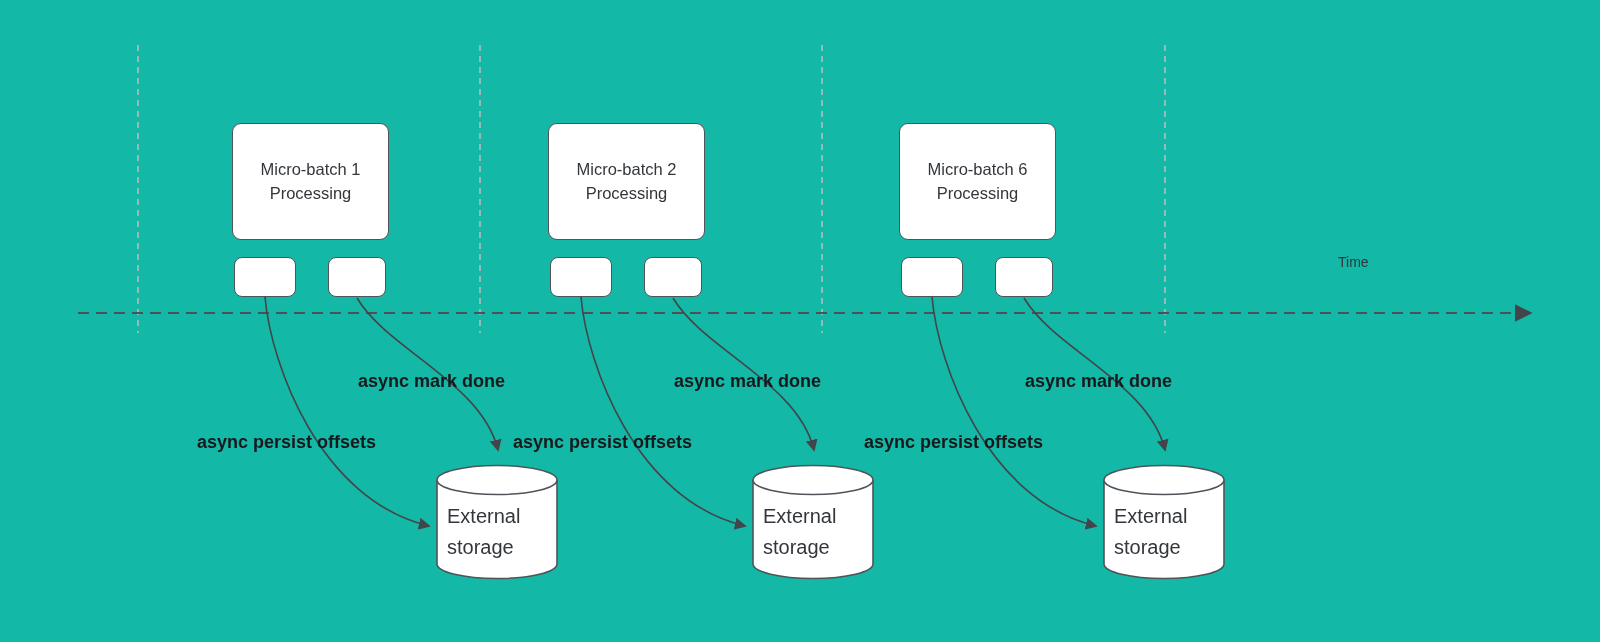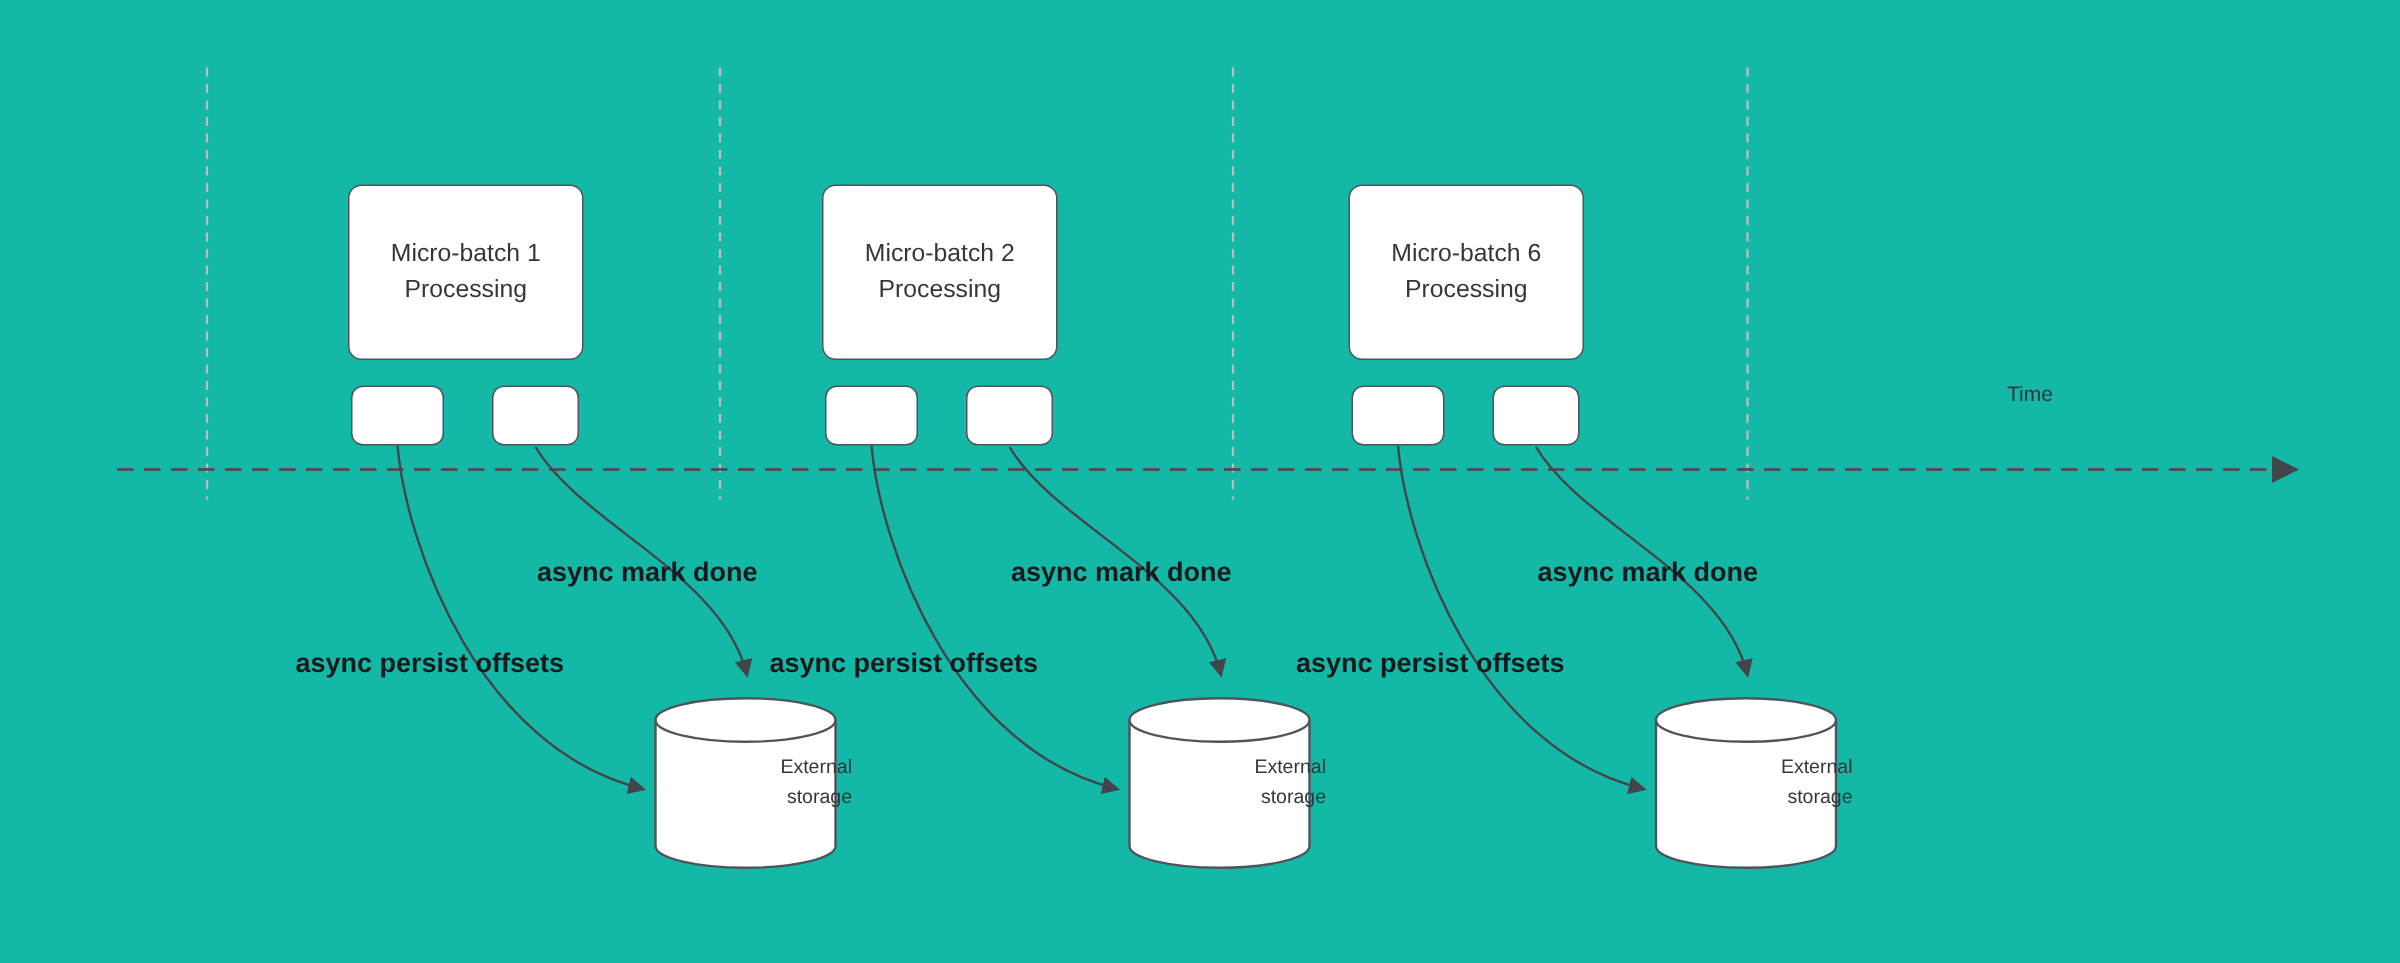--- a/index.html
+++ b/index.html
@@ -48,24 +48,24 @@
     font-size: 18px;
     font-weight: bold;
     color: #17191c;
     white-space: nowrap;
   }
   .persist-label { left: 197px; top: 432px; }
   .markdone-label { left: 358px; top: 371px; }
 
   .storage-label {
     position: absolute;
-    left: 468px; top: 501px;
+    left: 447px; top: 501px;
     width: 100px;
-    text-align: right;
-    font-size: 13px;
+    text-align: left;
+    font-size: 20px;
     line-height: 1.55;
     color: #33363b;
     white-space: pre-line;
   }
 
   .time-label {
     position: absolute;
     left: 1338px; top: 254px;
     font-size: 14px;
     color: #33363b;

